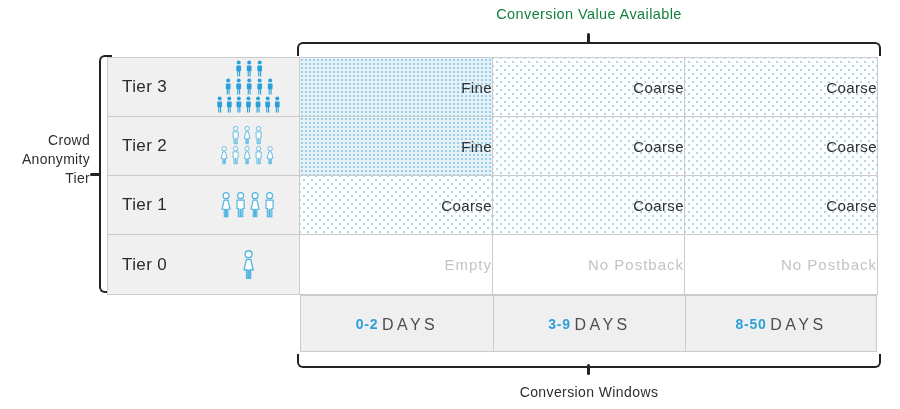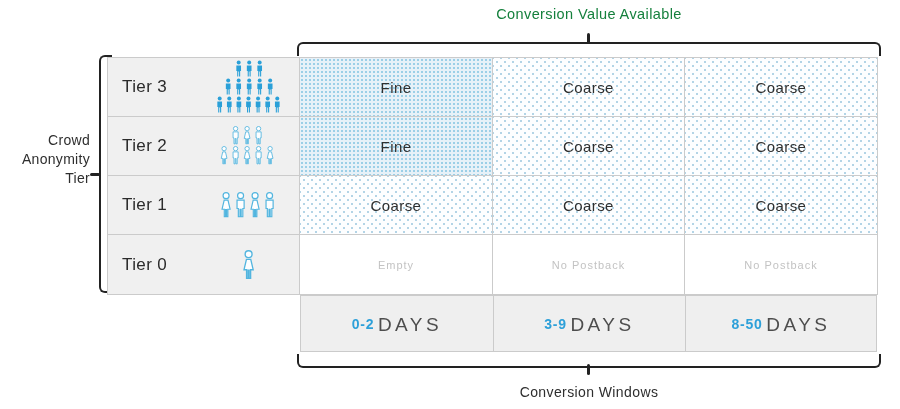--- a/index.html
+++ b/index.html
@@ -47,30 +47,30 @@
     background:#222;border-radius:2px;
   }
   
   .matrix{
     position:absolute;left:107px;top:57px;
     display:grid;grid-template-columns:192px 193px 192px 192px;
     grid-template-rows:repeat(4,59px);
     border:1px solid #cbcbcb;
   }
   .m-cell{border-right:1px solid #cbcbcb;border-bottom:1px solid #cbcbcb;
-    display:flex;align-items:center;justify-content:center;}
+    display:flex;align-items:center;justify-content:flex-end;}
   .m-cell.last-col{border-right:none;}
   .m-cell.last-row{border-bottom:none;}
   .tier-cell{
     background:#f0f0f0;justify-content:space-between;padding:0 10px 0 14px;
   }
   .tier-name{font-size:17px;letter-spacing:.4px;color:#2b2b2b;}
   .icon-box{width:82px;display:flex;align-items:center;justify-content:center;}
   .val{font-size:15px;letter-spacing:.4px;color:#2f2f2f;}
-  .muted .val{color:#c3c3c3;font-size:11px;letter-spacing:1px;}
+  .muted .val{color:#c3c3c3;font-size:15px;letter-spacing:1px;}
   .pat-fine{
     background-color:#e7f1f8;
     background-image:radial-gradient(circle,#9ccfe7 0.8px,rgba(0,0,0,0) 0.9px);
     background-size:4px 4px;
   }
   .pat-coarse{
     background-color:#fdfeff;
     background-image:
       radial-gradient(circle,#b3d4e6 0.8px,rgba(0,0,0,0) 0.9px),
       radial-gradient(circle,#b3d4e6 0.8px,rgba(0,0,0,0) 0.9px);
@@ -79,21 +79,21 @@
   .pat-empty{background:#ffffff;}
   
   .days-row{
     position:absolute;left:300px;top:295px;width:577px;height:57px;
     display:grid;grid-template-columns:192px 192px 191px;
     background:#efefef;border:1px solid #cbcbcb;box-sizing:border-box;
   }
   .day-cell{display:flex;align-items:center;justify-content:center;}
   .day-cell + .day-cell{border-left:1px solid #cbcbcb;}
   .day-range{font-size:14px;font-weight:bold;letter-spacing:.8px;color:#2da0d9;}
-  .day-unit{font-size:19px;letter-spacing:3.5px;color:#4d4d4d;margin-top:2px;padding-left:3.5px;}
+  .day-unit{font-size:16px;letter-spacing:3.5px;color:#4d4d4d;margin-top:2px;padding-left:3.5px;}
   
   svg{display:block;}
   .p-solid{fill:#2aa0d8;}
   .p-line{fill:#fdfeff;stroke:#52b5df;stroke-width:1;}
 </style>
 </head>
 <body>
 
 <div class="stage">
 

